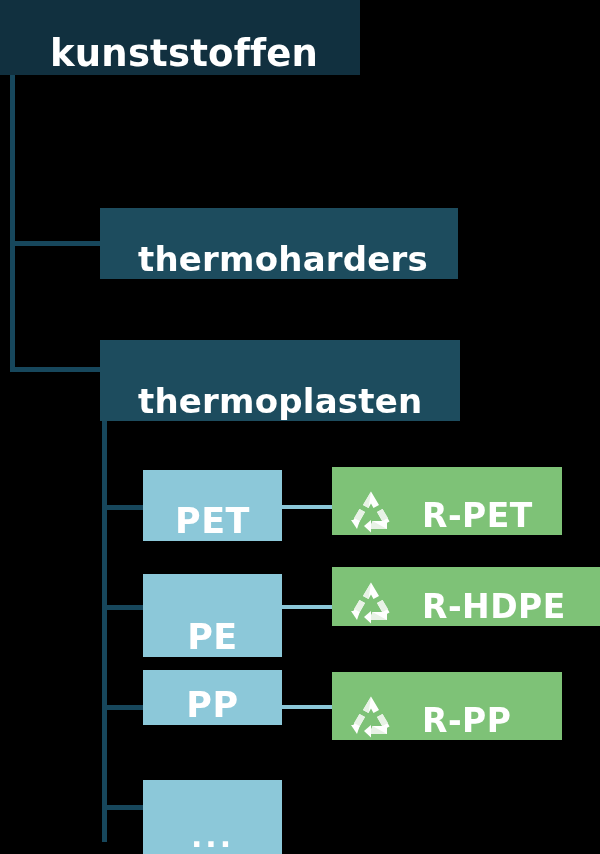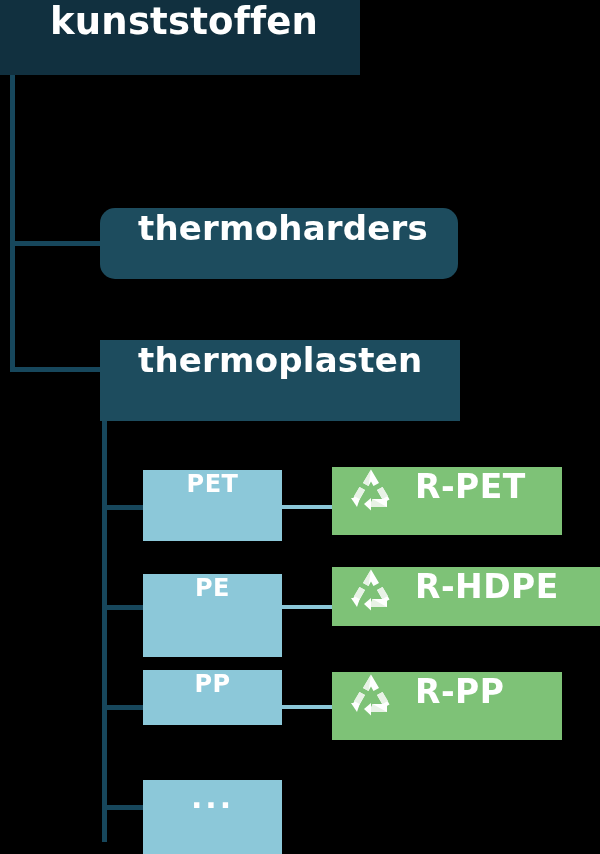--- a/index.html
+++ b/index.html
@@ -30,21 +30,21 @@
   .line-blue {
     position: absolute;
     background: #8cc8d9;
     height: 4px;
   }
 
   
   .node {
     position: absolute;
     display: flex;
-    align-items: flex-start;
+    align-items: flex-end;
     box-sizing: border-box;
     color: #ffffff;
     white-space: nowrap;
   }
 
   .node-root {
     background: #11303f;
     font-size: 37px;
     font-weight: 700;
     letter-spacing: 0.2px;
@@ -54,38 +54,38 @@
   .node-branch {
     background: #1d4c5e;
     font-size: 34px;
     font-weight: 700;
     letter-spacing: 0.2px;
     padding-left: 38px;
   }
 
   .node-poly {
     background: #8cc8d9;
-    font-size: 24px;
+    font-size: 35px;
     font-weight: 700;
     justify-content: center;
     letter-spacing: 0.5px;
   }
 
   .node-poly.ellipsis {
     font-size: 30px;
     letter-spacing: 3px;
   }
 
   .node-recycled {
     background: #7ec277;
     font-size: 33px;
     font-weight: 700;
     letter-spacing: 0.5px;
     padding-left: 14px;
-    gap: 19px;
+    gap: 26px;
   }
 
   .recycle-icon {
     width: 50px;
     height: 46px;
     flex: 0 0 auto;
     display: block;
   }
 
   .recycle-icon svg { display: block; }
@@ -106,21 +106,21 @@
   <div class="line line-h" style="left:102px; top:805px; width:45px;"></div>
 
   <div class="line-blue" style="left:282px; top:505px; width:52px;"></div>
   <div class="line-blue" style="left:282px; top:605px; width:52px;"></div>
   <div class="line-blue" style="left:282px; top:705px; width:52px;"></div>
 
   <div class="node node-root" style="left:0px; top:0px; width:360px; height:75px;">
     <span>kunststoffen</span>
   </div>
 
-  <div class="node node-branch" style="left:100px; top:208px; width:358px; height:71px;border-radius:15px;">
+  <div class="node node-branch" style="left:100px; top:208px; width:358px; height:71px;">
     <span>thermoharders</span>
   </div>
 
   <div class="node node-branch" style="left:100px; top:340px; width:360px; height:81px;">
     <span>thermoplasten</span>
   </div>
 
   <div class="node node-poly" style="left:143px; top:470px; width:139px; height:71px;">
     <span>PET</span>
   </div>

